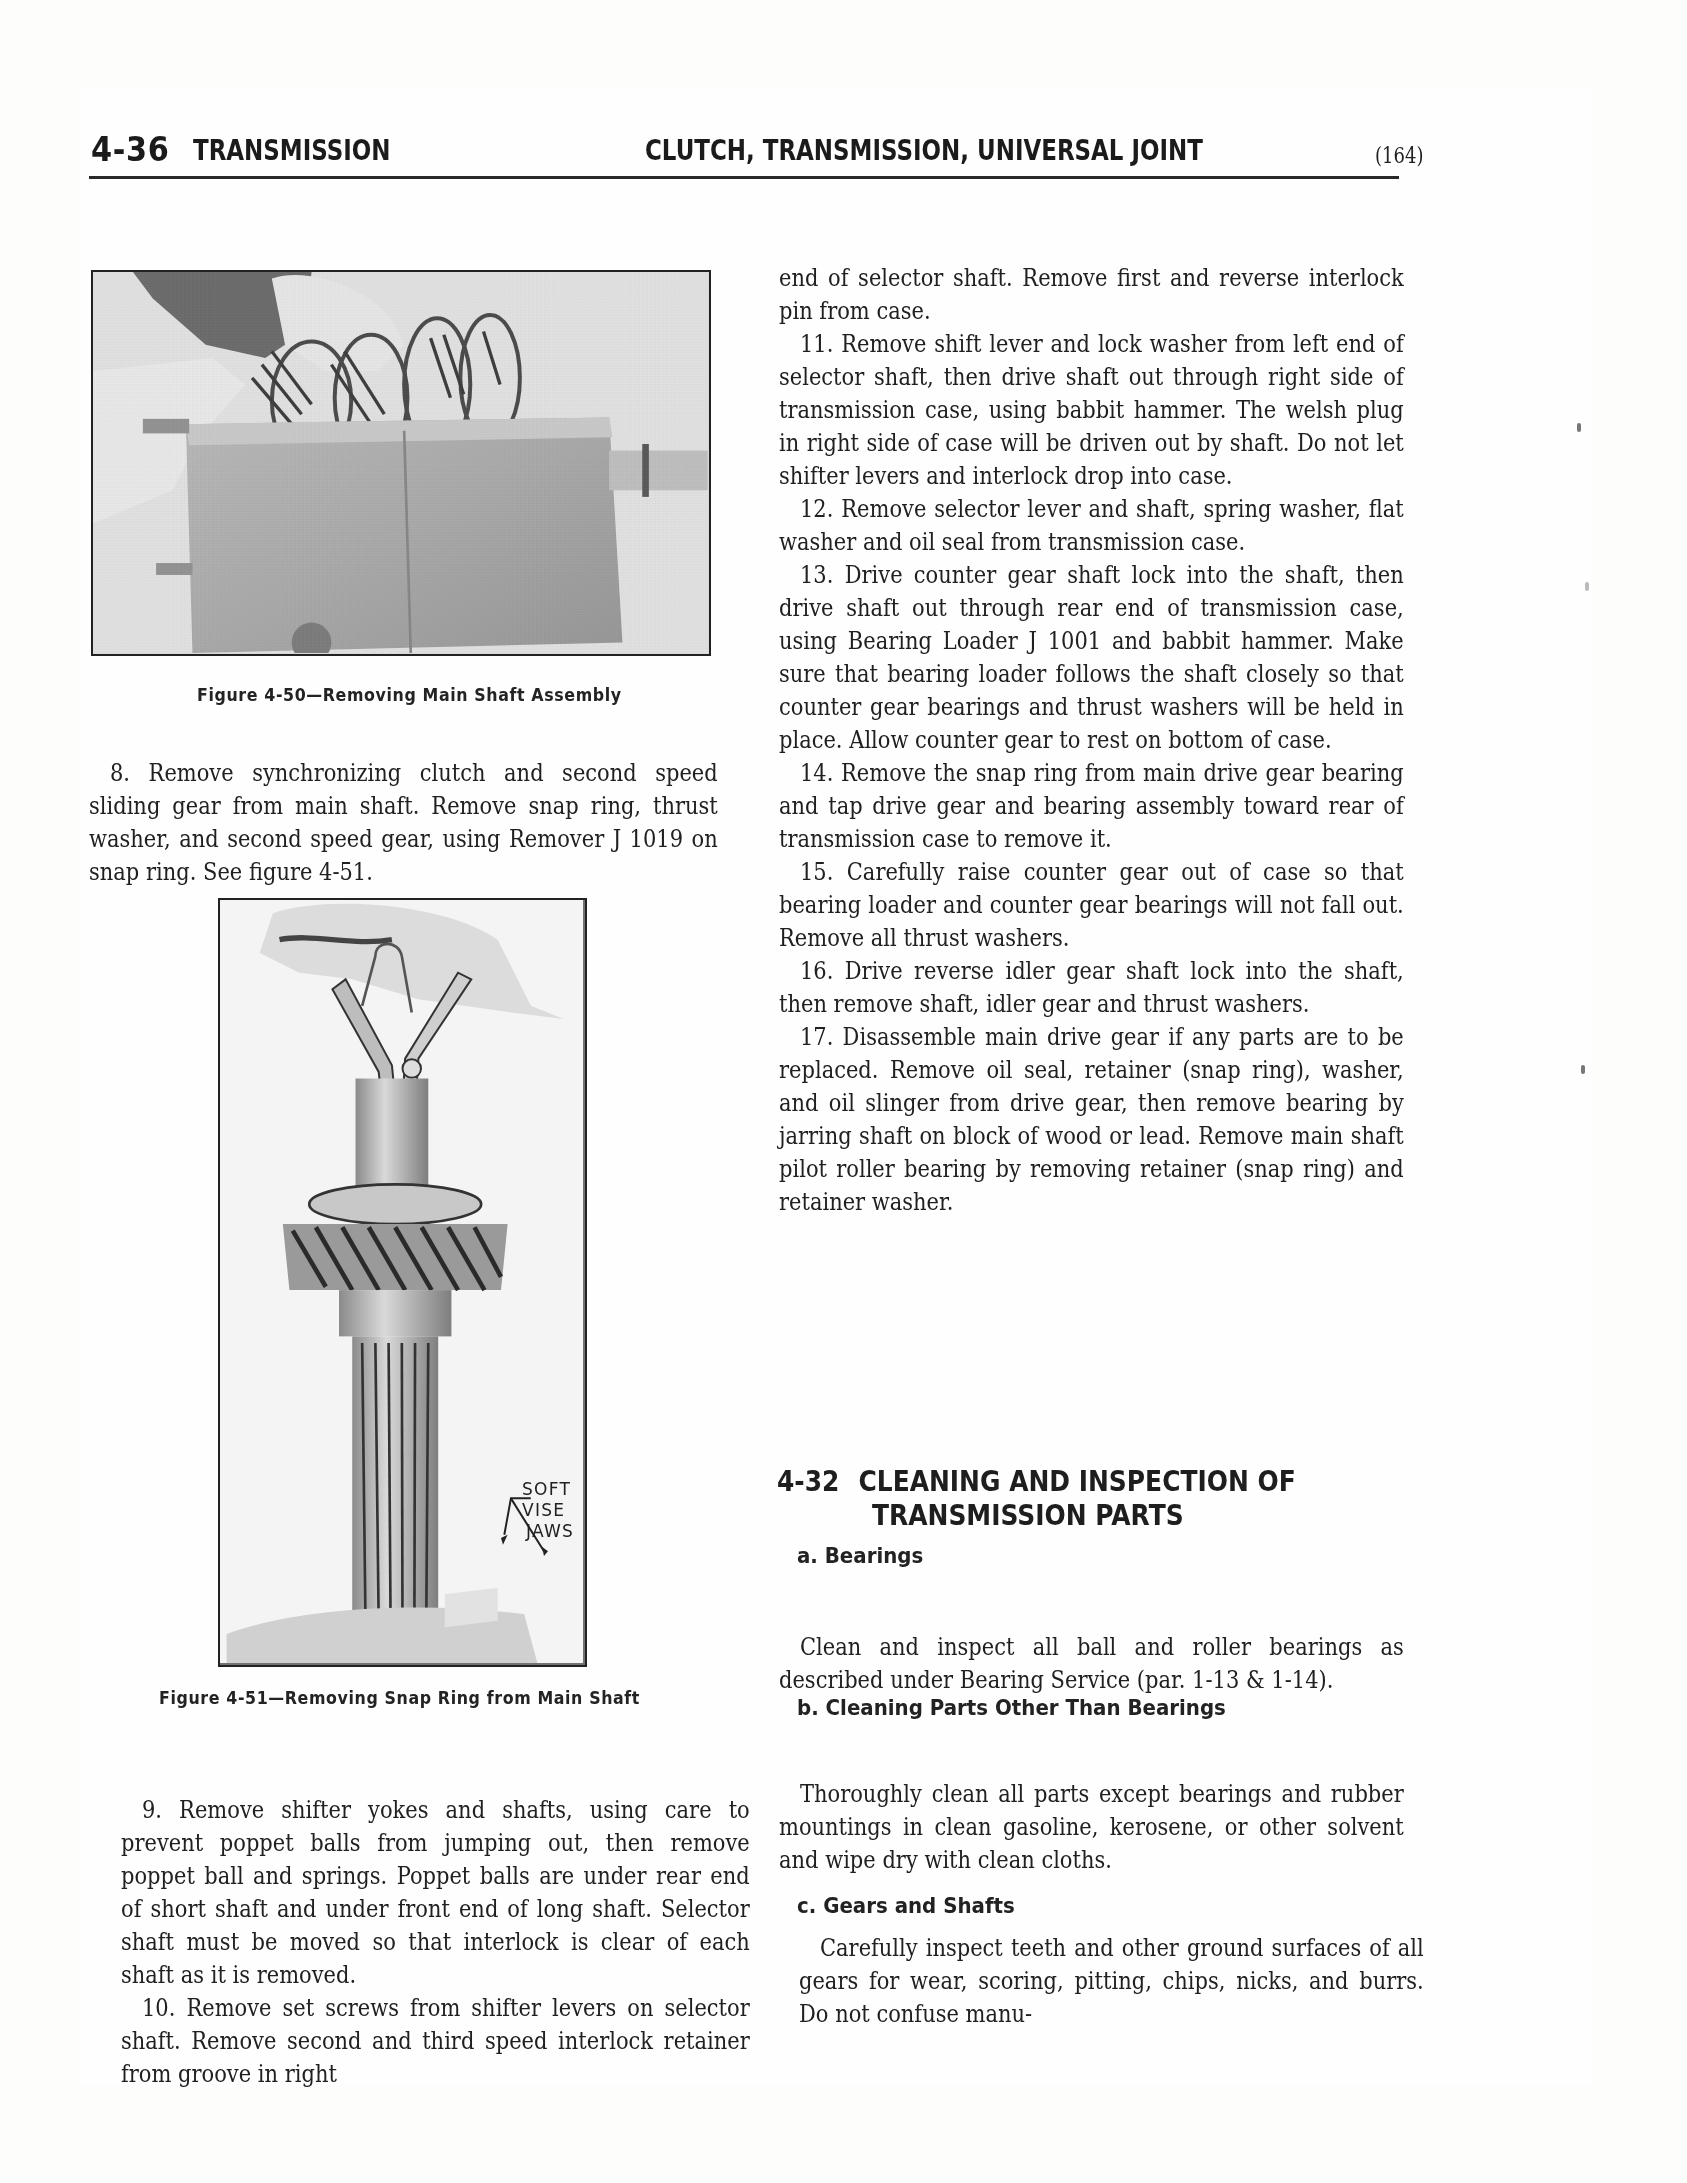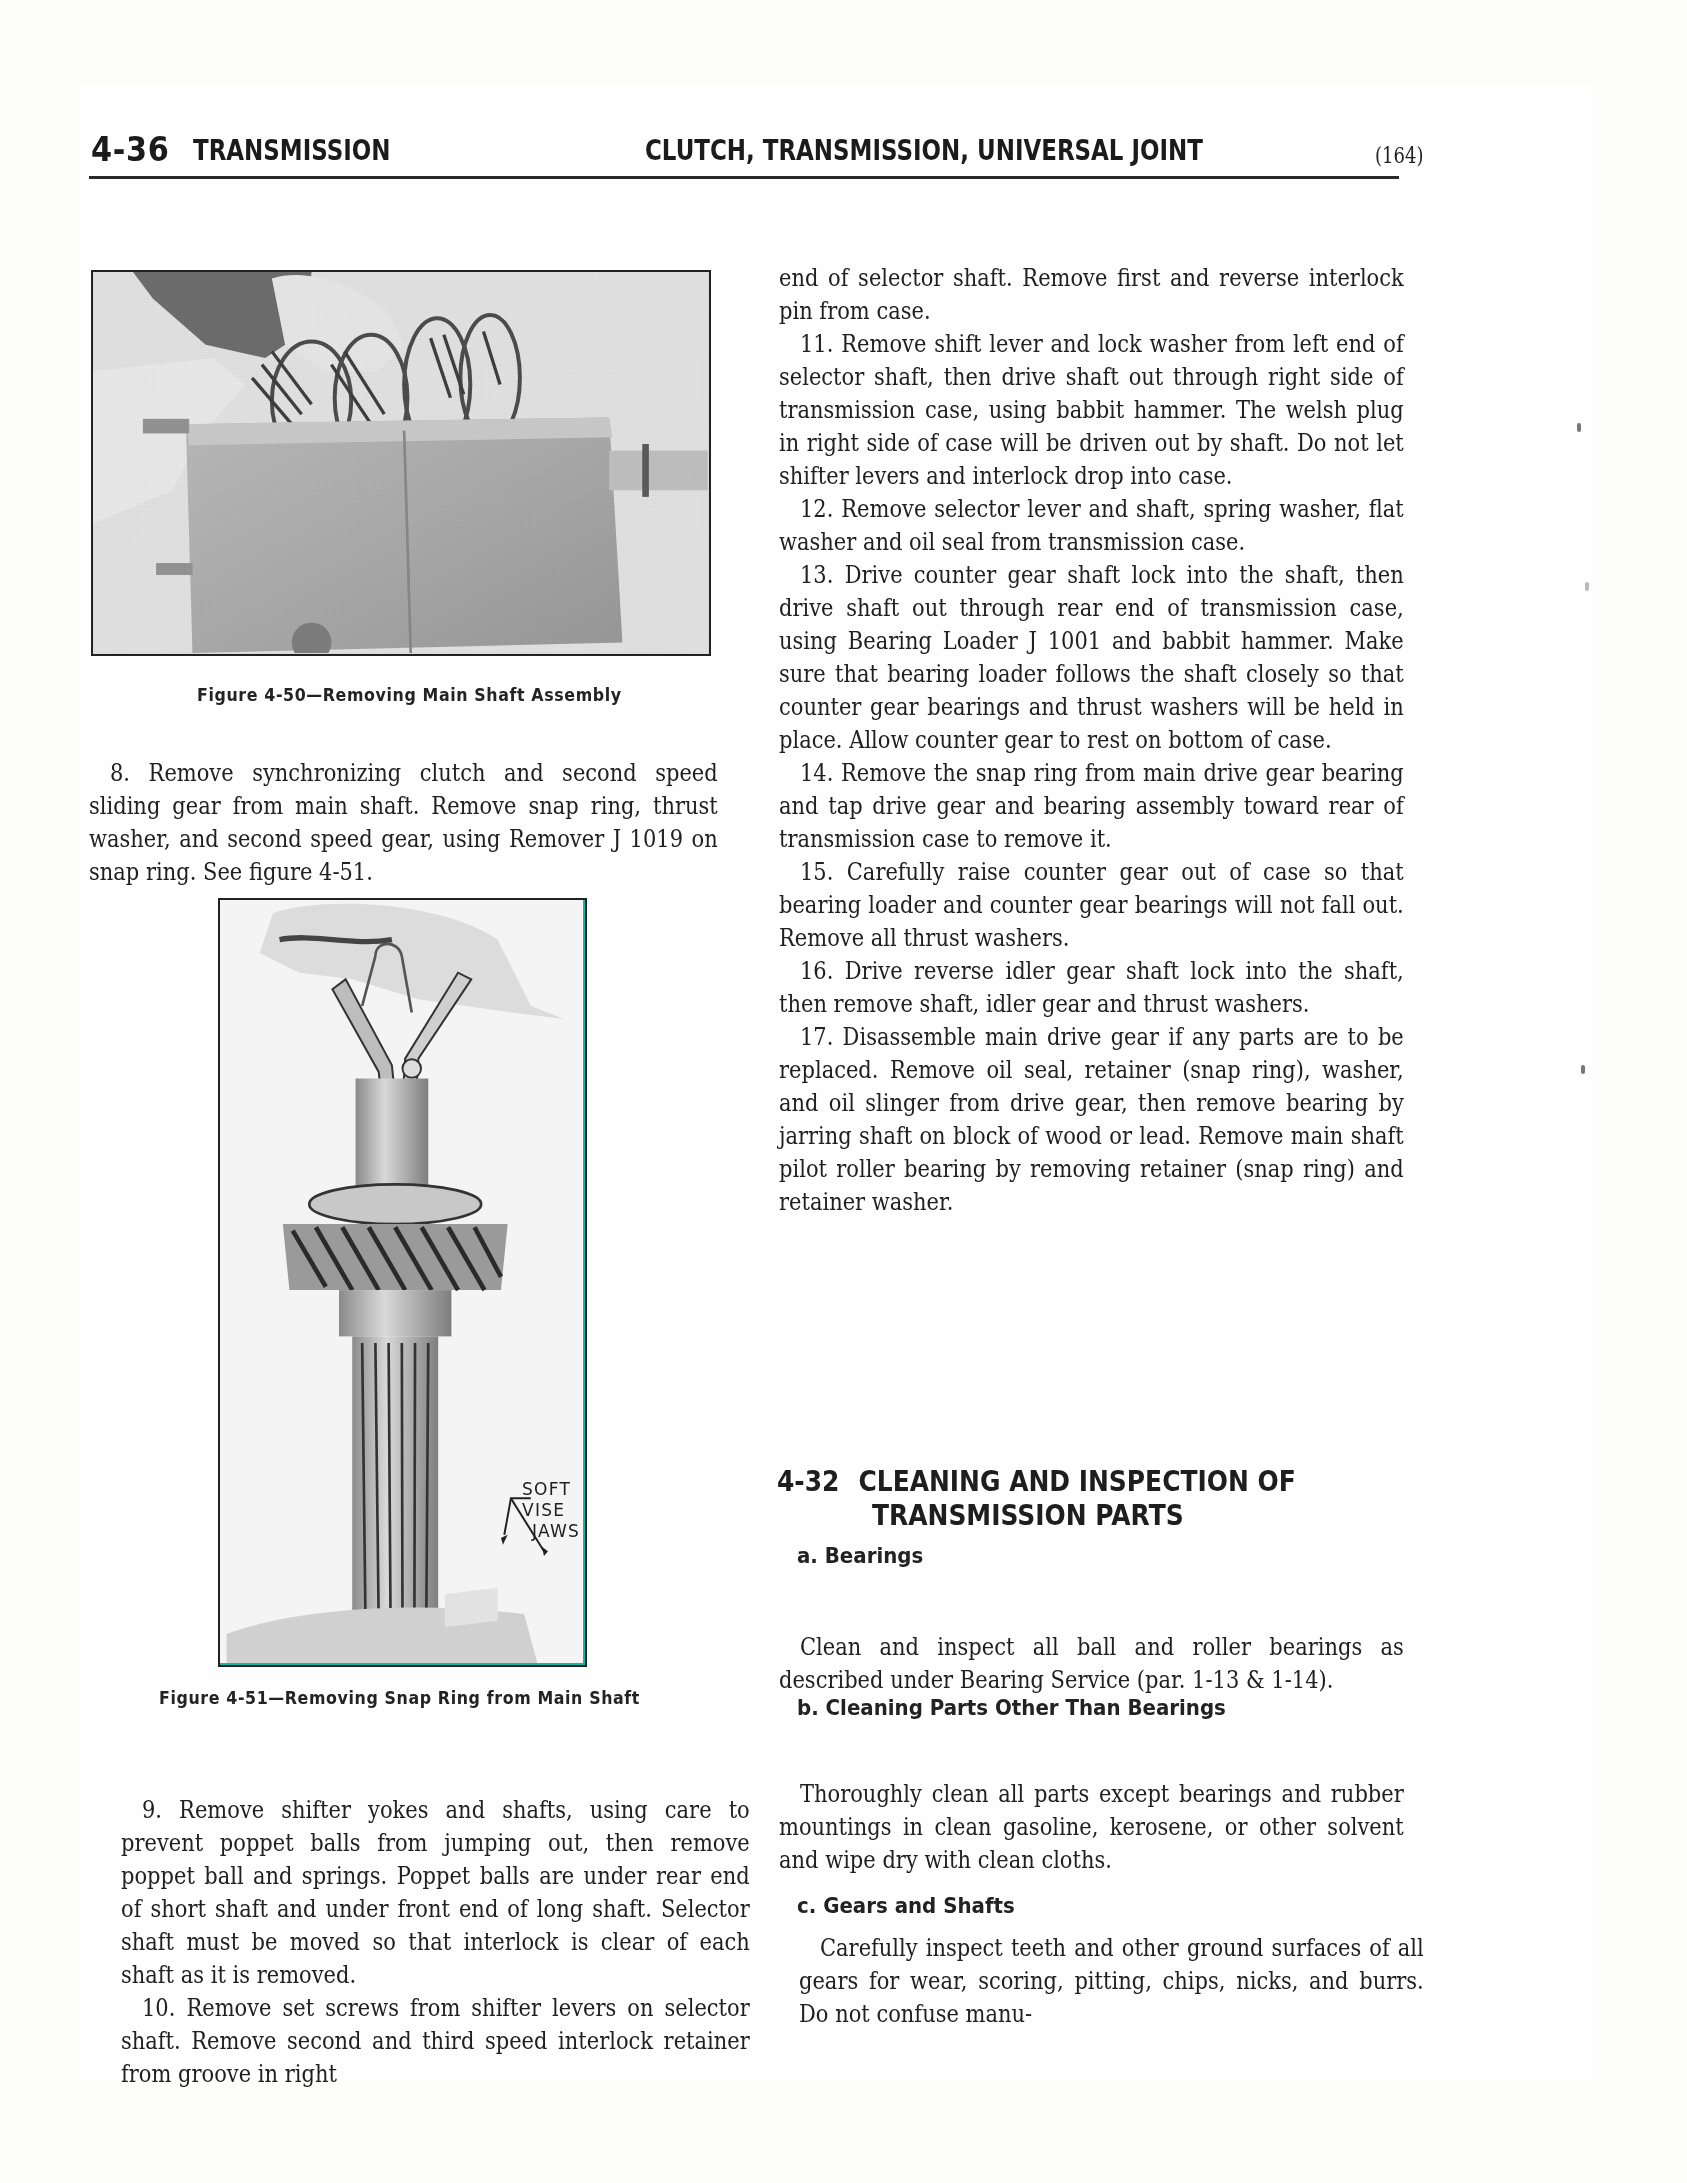--- a/index.html
+++ b/index.html
@@ -105,21 +105,21 @@
     <circle cx="330" cy="560" r="30" fill="#6e6e6e"></circle>
     <rect width="929" height="576" fill="url(#ht1)" opacity="0.18"></rect>
   </svg>
 </div>
 <div class="caption" style="left:197px; top:684px;">Figure 4-50—Removing Main Shaft Assembly</div>
 
 <div class="col left-col" style="top:716px;margin-top:40px;">
   <p style="text-indent:25px;">8. Remove synchronizing clutch and second speed sliding gear from main shaft. Remove snap ring, thrust washer, and second speed gear, using Remover J 1019 on snap ring. See figure 4-51.</p>
 </div>
 
-<div class="figure-frame" style="left:218px; top:898px; width:369px; height:769px; background:#14b8a6;">
+<div class="figure-frame" style="left:218px; top:898px; width:369px; height:769px; background:#737373;">
   <svg width="363" height="763" viewBox="0 0 549 1154">
     <defs>
       <linearGradient id="shaftg" x1="0" y1="0" x2="1" y2="0">
         <stop offset="0" stop-color="#8a8a8a"></stop>
           <stop offset="0.4" stop-color="#d9d9d9"></stop>
           <stop offset="1" stop-color="#7e7e7e"></stop>
       </linearGradient>
     </defs>
     <rect width="549" height="1154" fill="#f4f4f4"></rect>
 
@@ -164,21 +164,21 @@
 
     <g stroke="#222" stroke-width="3" fill="none">
       <path d="M470 905 L440 905 L430 960"></path>
       <path d="M440 905 L490 985"></path>
     </g>
     <polygon points="425,965 435,960 428,975" fill="#222"></polygon>
     <polygon points="487,978 496,985 490,992" fill="#222"></polygon>
   </svg>
   <div class="callout" style="left:298px; top:579px;">
     <div style="margin-left:4px;">SOFT VISE</div>
-    <div style="margin-left:14px;">JAWS</div>
+    <div style="margin-left:8px;">JAWS</div>
   </div>
 </div>
 <div class="caption" style="left:159px; top:1687px;">Figure 4-51—Removing Snap Ring from Main Shaft</div>
 
 <div class="col left-col" style="top:1793px;margin-left:32px;">
   <p style="text-indent:25px;">9. Remove shifter yokes and shafts, using care to prevent poppet balls from jumping out, then remove poppet ball and springs. Poppet balls are under rear end of short shaft and under front end of long shaft. Selector shaft must be moved so that interlock is clear of each shaft as it is removed.</p>
   <p style="text-indent:25px; margin-top:0;">10. Remove set screws from shifter levers on selector shaft. Remove second and third speed interlock retainer from groove in right</p>
 </div>
 
 <div class="col right-col" style="top:220px;margin-top:41px;">

